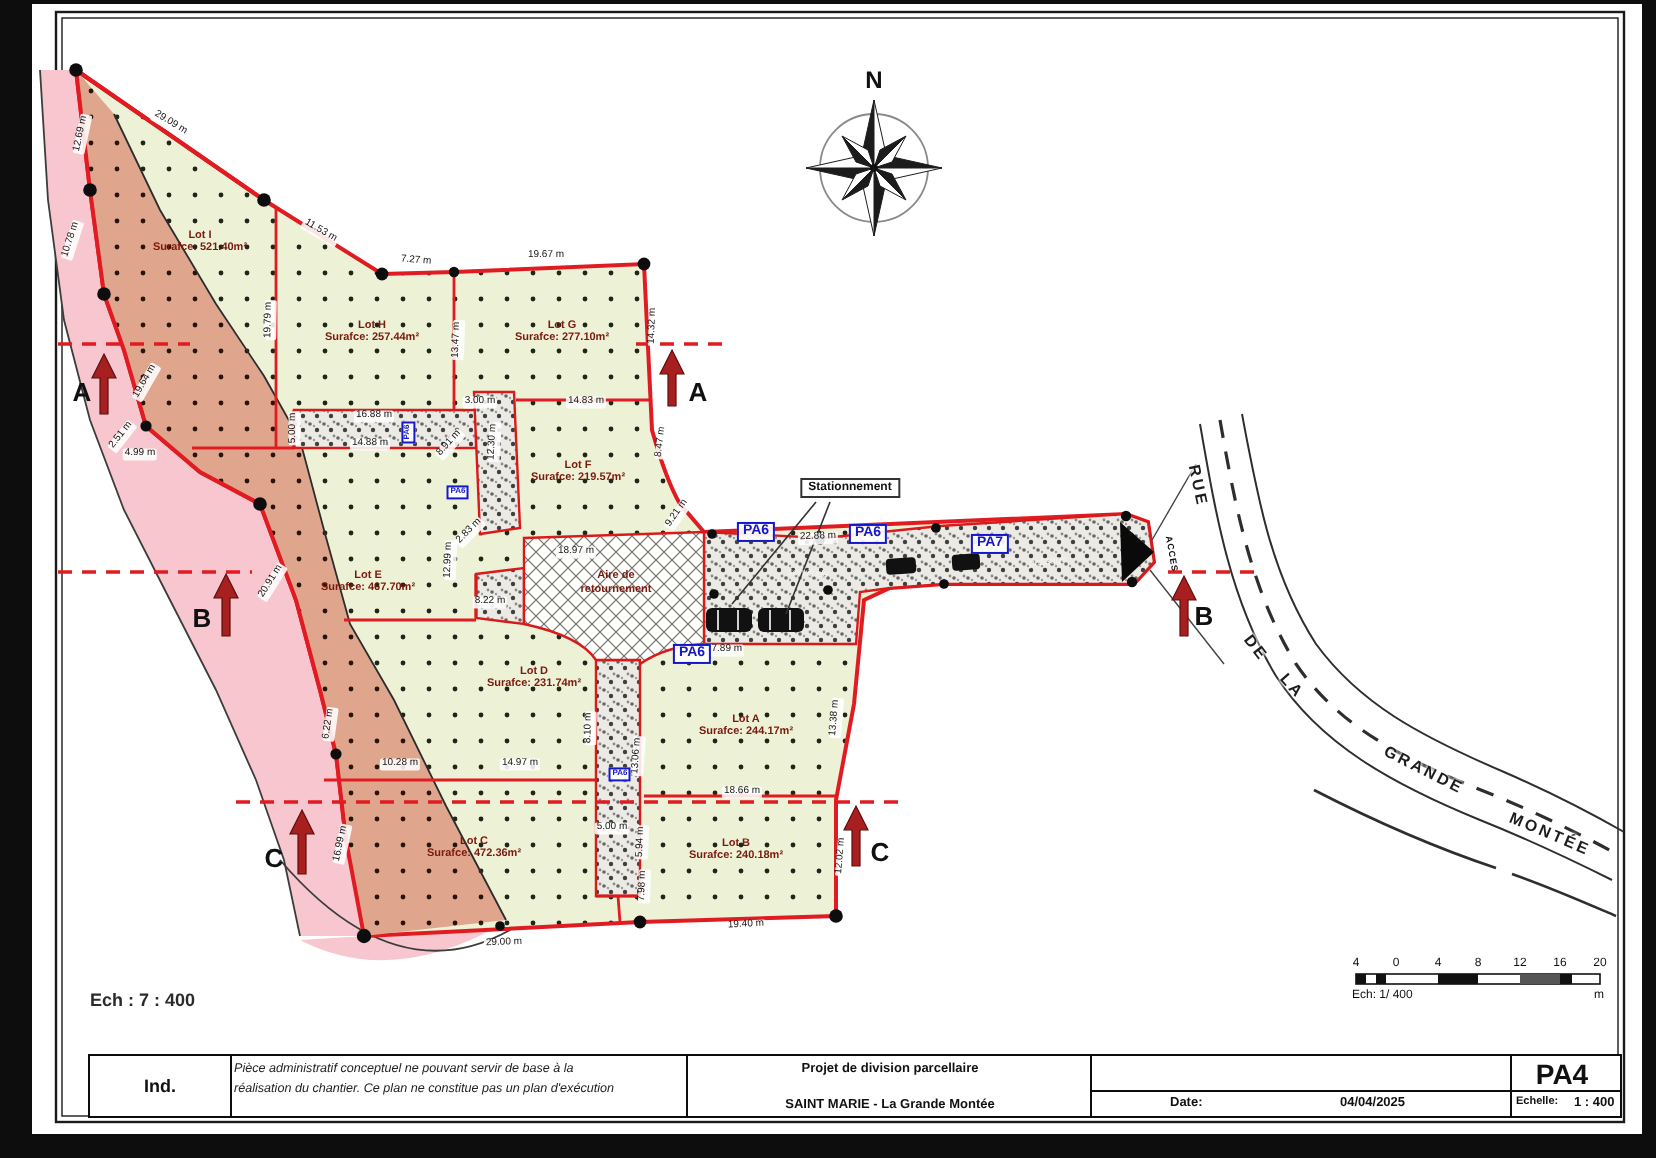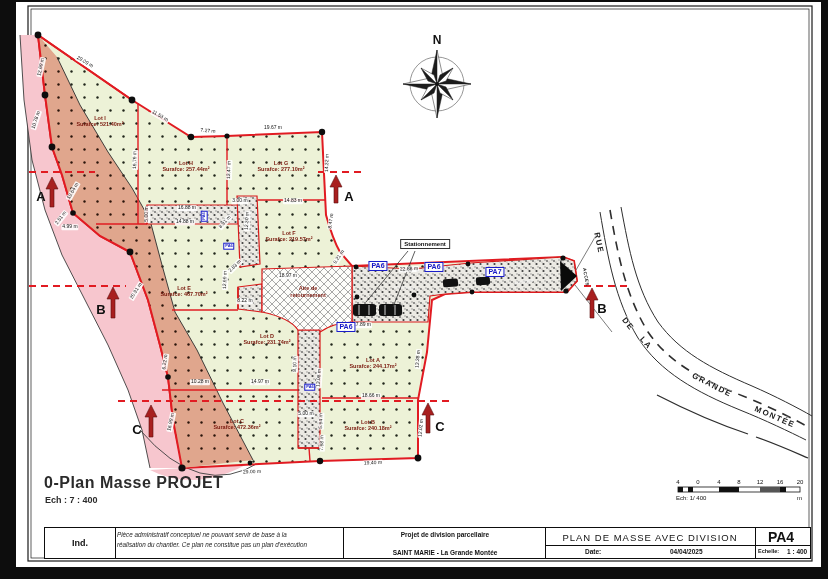--- a/index.html
+++ b/index.html
@@ -227,21 +227,20 @@
     </g>
   </svg>
 
   <div id="north-label">N</div>
   <div id="parking-label">Stationnement</div>
   <div id="aire-label">
     <span style="display:block">Aire de</span>
     <span style="display:block">retournement</span>
   </div>
   <div id="access-label">ACCES</div>
-  <div id="plan-title">0-Plan Masse PROJET</div>
   <div id="plan-scale">Ech : 7 : 400</div>
   <div id="sb-caption">Ech: 1/  400</div>
   <div id="sb-unit">m</div>
 
   <div id="overlay" class="abs" style="left:0;top:0;width:828px;height:579px;">
       <div class="dim" style="left: 41px; top: 67px; transform: translate(-50%, -50%) rotate(-78deg);">12.69 m</div>
       <div class="dim" style="left: 85px; top: 62px; transform: translate(-50%, -50%) rotate(31deg);">29.09 m</div>
       <div class="dim" style="left: 160px; top: 116px; transform: translate(-50%, -50%) rotate(30deg);">11.53 m</div>
       <div class="dim" style="left: 208px; top: 131px; transform: translate(-50%, -50%) rotate(5deg);">7.27 m</div>
       <div class="dim" style="left: 273px; top: 128px; transform: translate(-50%, -50%) rotate(0deg);">19.67 m</div>
@@ -353,21 +352,20 @@
     <div class="tb-v" style="left:500px"></div>
     <div class="tb-v" style="left:710px"></div>
     <div class="tb-h" style="left:500px;right:0;top:17px"></div>
     <div id="tb-ind">Ind.</div>
     <div id="tb-disc">
       <span style="display:block">Pièce administratif conceptuel ne pouvant servir de base à la</span>
       <span style="display:block">réalisation du chantier. Ce plan ne constitue pas un plan d'exécution</span>
     </div>
     <div id="tb-proj1">Projet de division parcellaire</div>
     <div id="tb-proj2">SAINT MARIE - La Grande Montée</div>
-    <div id="tb-doctitle">PLAN DE MASSE AVEC DIVISION</div>
     <div id="tb-datelabel">Date:</div>
     <div id="tb-datevalue">04/04/2025</div>
     <div id="tb-code">PA4</div>
     <div id="tb-scalelabel">Echelle:</div>
     <div id="tb-scalevalue">1 : 400</div>
   </div>
 
   <div class="bar" style="left:0;top:0;width:16px;height:579px"></div>
   <div class="bar" style="left:821px;top:0;width:7px;height:579px"></div>
   <div class="bar" style="left:0;top:567px;width:828px;height:12px"></div>

